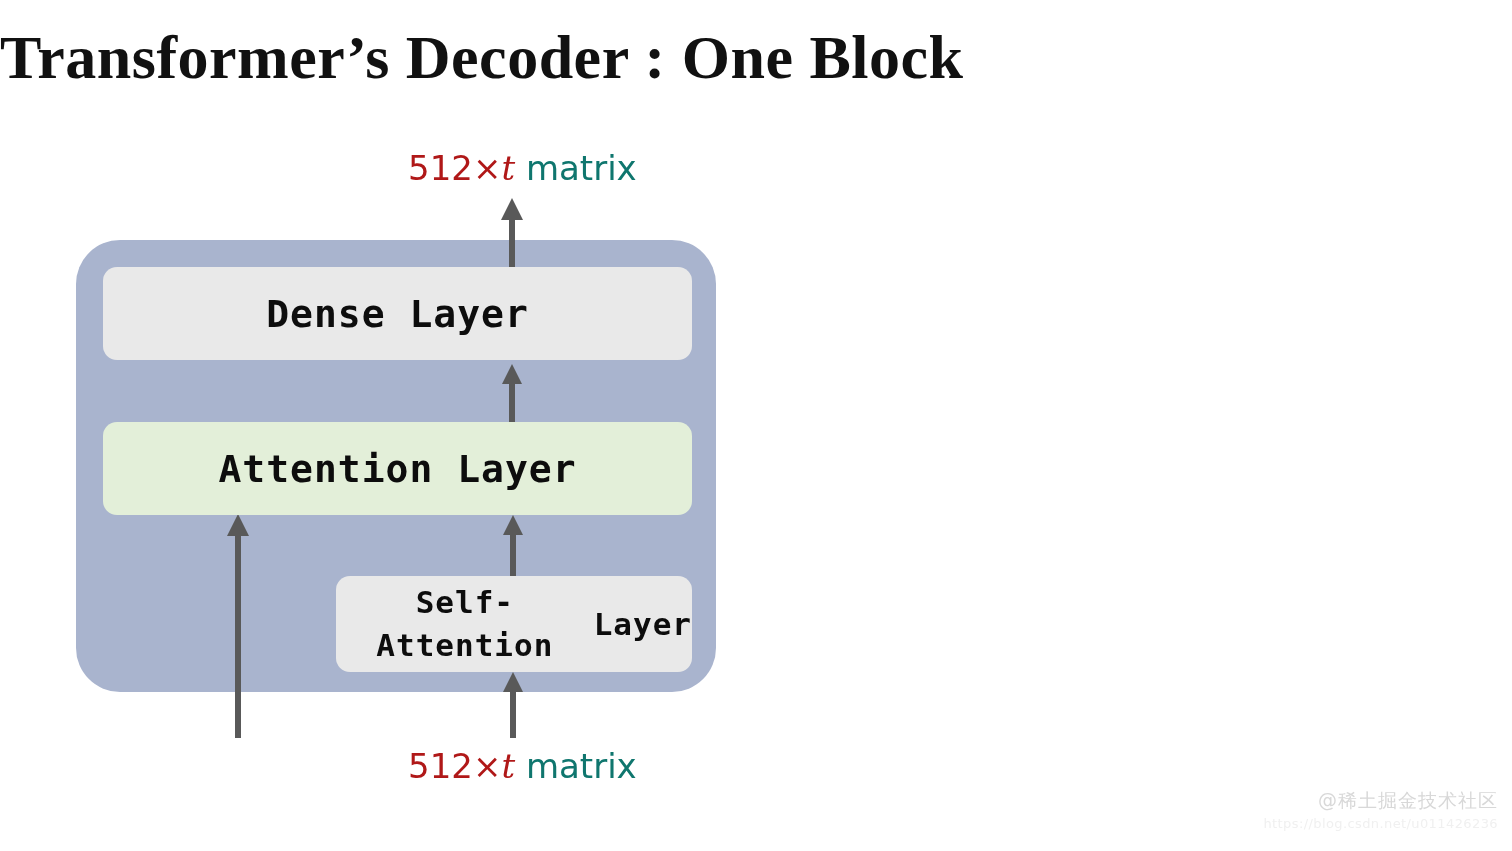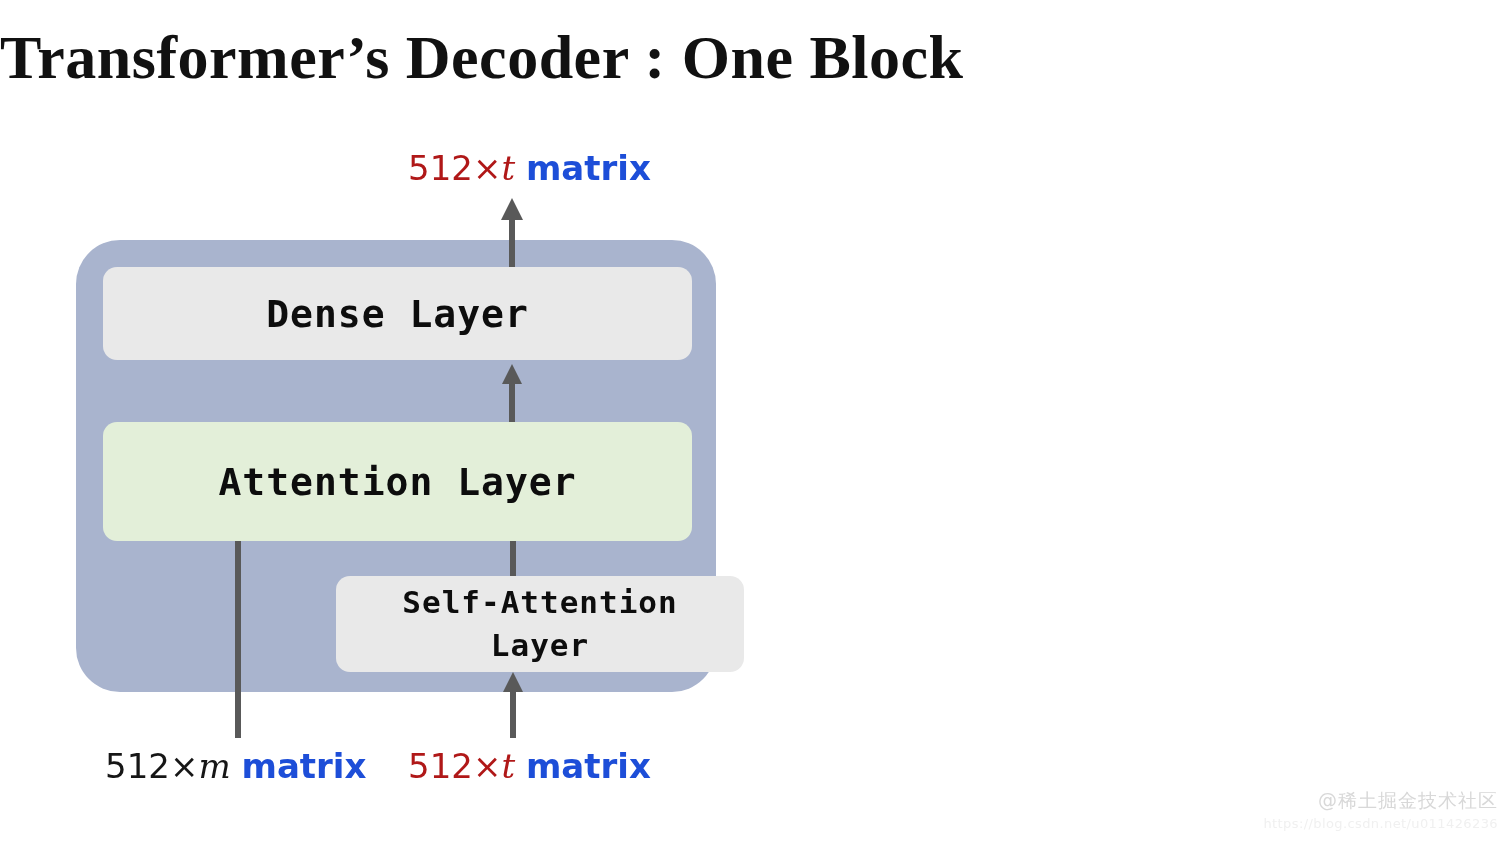--- a/index.html
+++ b/index.html
@@ -63,36 +63,36 @@
     height: 93px;
     background: #e9e9e9;
     font-size: 38px;
     letter-spacing: 1px;
   }
 
   #attention-layer-box {
     left: 103px;
     top: 422px;
     width: 589px;
-    height: 119px;
+    height: 93px;
     background: #e3efd9;
     font-size: 38px;
     letter-spacing: 1px;
   }
 
   #self-attention-layer-box {
     left: 336px;
     top: 576px;
-    width: 408px;
+    width: 356px;
     height: 96px;
     background: #e9e9e9;
     font-size: 31px;
     letter-spacing: 1px;
     line-height: 1.38;
-    flex-direction: column;
+    flex-direction: row;
   }
   #self-attention-layer-box .sal-line {
     display: block;
   }
 
   
   .arrow {
     position: absolute;
   }
   .arrow svg { display: block; }
@@ -109,22 +109,21 @@
     color: #b01818;
   }
   .matrix-label .dim-black {
     color: #161616;
   }
   .matrix-label .var {
     font-style: italic;
     font-family: "DejaVu Serif", "Liberation Serif", serif;
   }
   .matrix-label .word {
-    color: #1d4ed8;
-    font-weight: bold;
+    color: #0f766e;
   }
 
   #label-output      { left: 408px; top: 148px; }
   #label-input-left  { left: 105px; top: 746px; }
   #label-input-right { left: 408px; top: 746px; }
 
   
   #watermark {
     position: absolute;
     right: 14px;
@@ -200,23 +199,20 @@
 
   <div class="layer-box" id="self-attention-layer-box">
     <span class="sal-line">Self-Attention</span>
     <span class="sal-line">Layer</span>
   </div>
 
   <div class="matrix-label" id="label-output">
     <span class="dim">512×</span><span class="dim var">t</span>&nbsp;<span class="word">matrix</span>
   </div>
 
-  <div class="matrix-label" id="label-input-left">
-    <span class="dim-black">512×</span><span class="dim-black var">m</span>&nbsp;<span class="word">matrix</span>
-  </div>
 
   <div class="matrix-label" id="label-input-right">
     <span class="dim">512×</span><span class="dim var">t</span>&nbsp;<span class="word">matrix</span>
   </div>
 
   <div id="watermark">
     <div id="watermark-text">@稀土掘金技术社区</div>
     <div id="watermark-url">https://blog.csdn.net/u011426236</div>
   </div>
 

